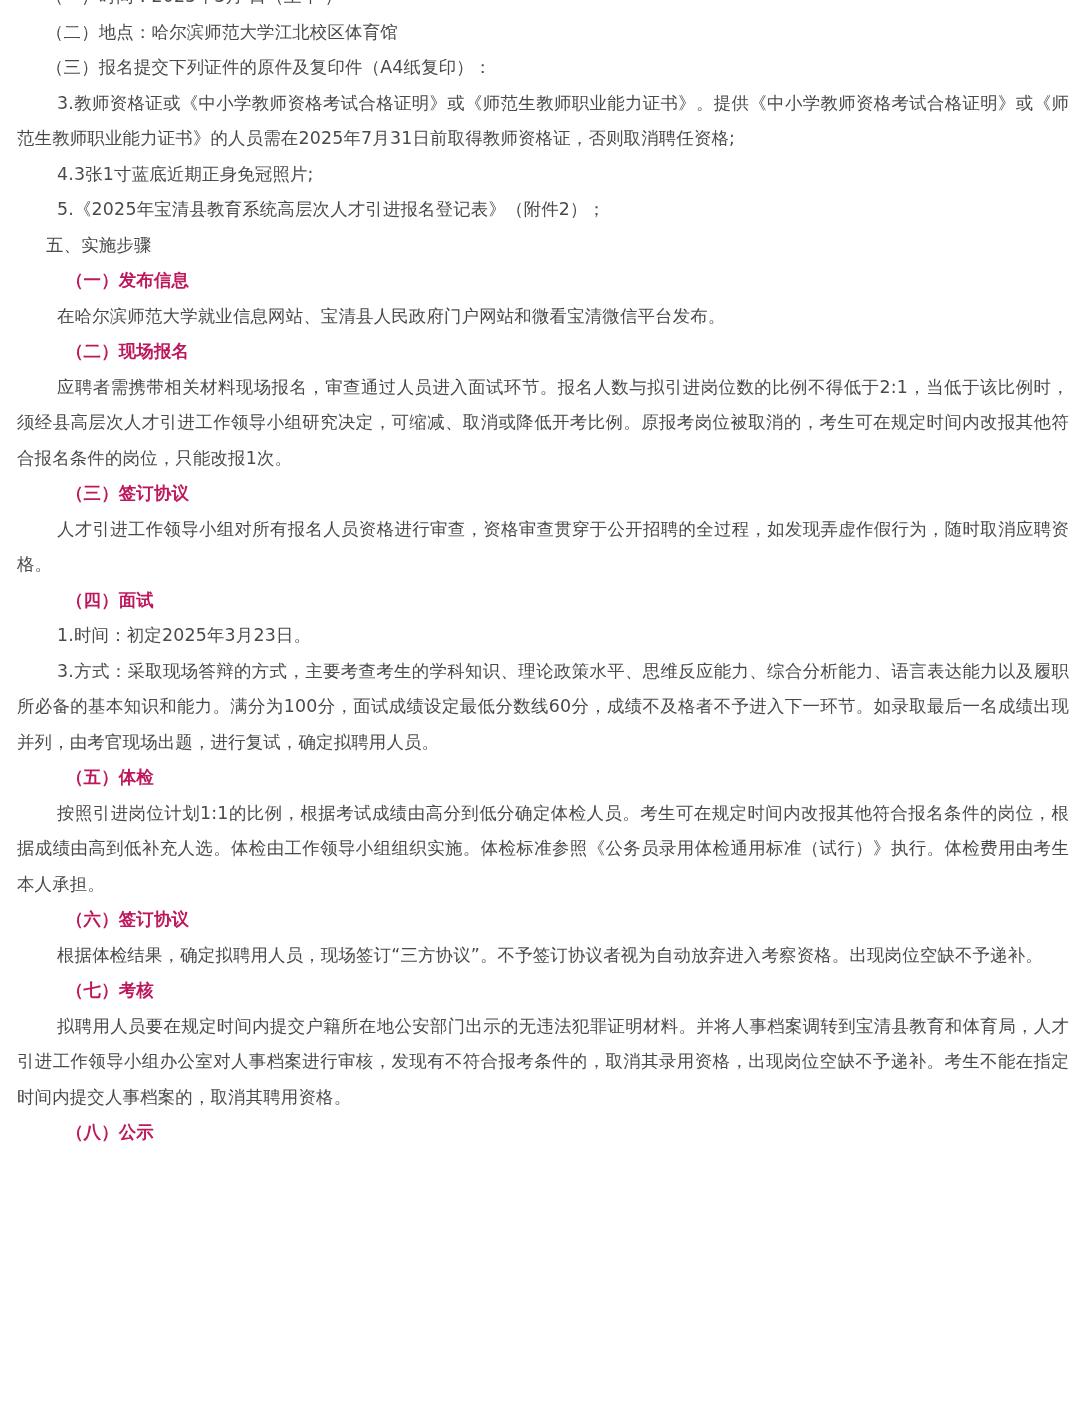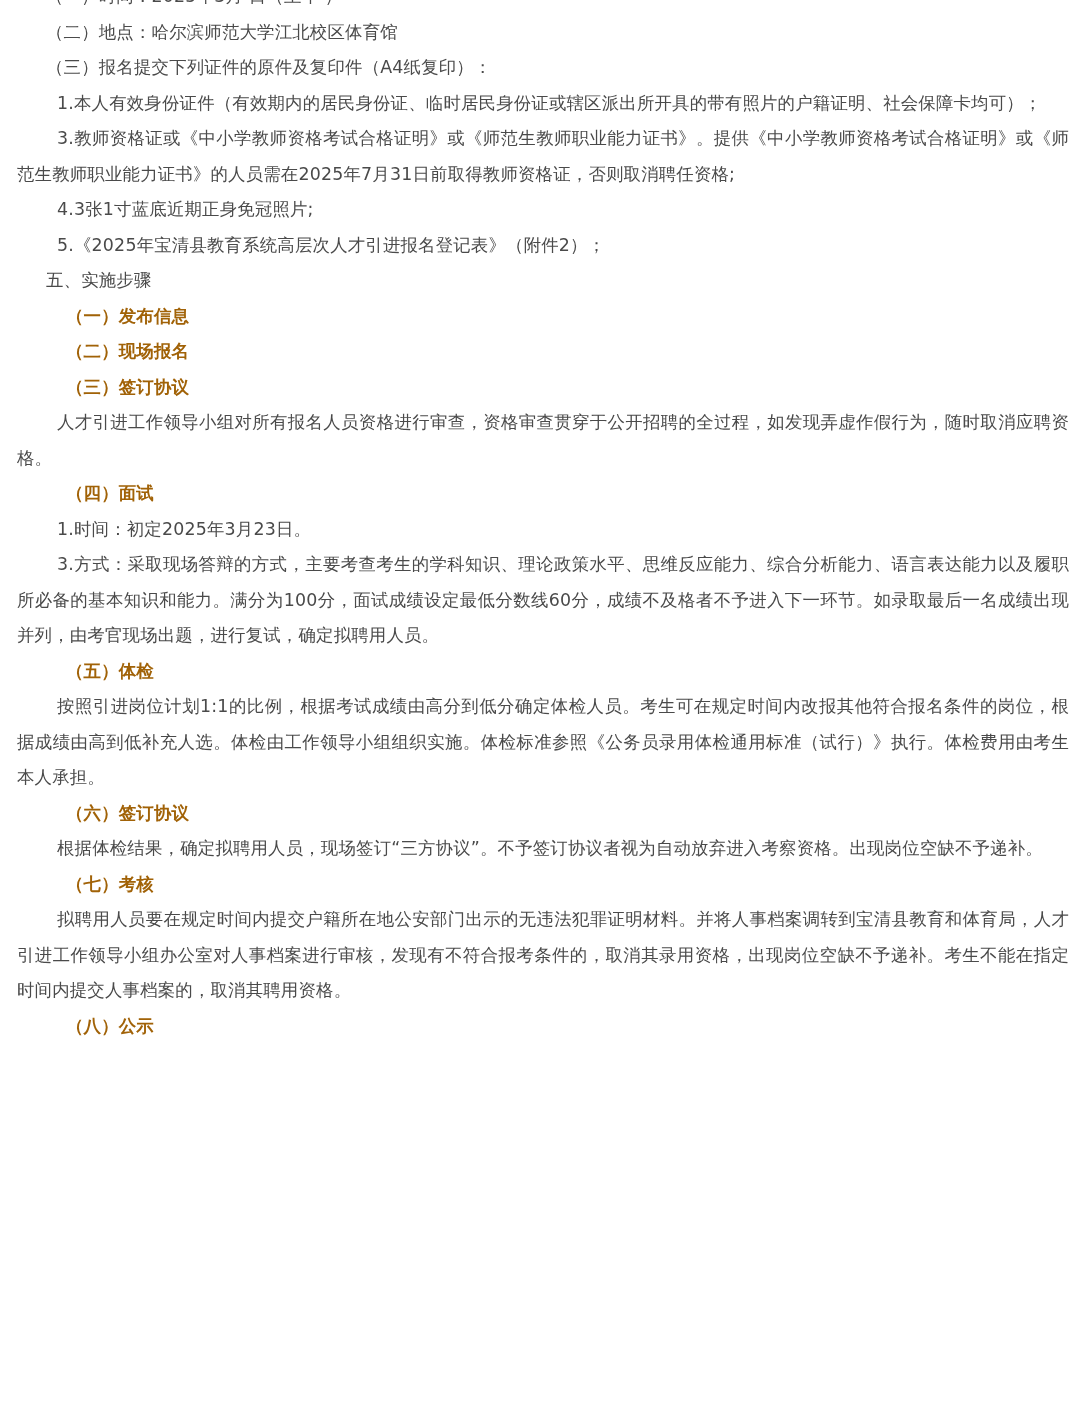--- a/index.html
+++ b/index.html
@@ -8,39 +8,40 @@
     font-family: "DejaVu Sans", "Liberation Sans", sans-serif;
     color: #4a4a4a;
   }
   .doc {
     position: absolute; left: 17px; top: -21px; width: 1052px;
     font-size: 17.4px; line-height: 35.5px; letter-spacing: 0.2px;
   }
   .doc p { margin: 0; text-align: justify; text-align-last: left; }
   .ind { text-indent: 40px; }
   .sec { padding-left: 29px; }
-  .sub { padding-left: 49px; font-weight: bold; color: #a16207; }
+  .sub { padding-left: 49px; font-weight: bold; color: #be185d; }
 </style>
 </head>
 <body>
 
 <div class="doc">
   <p class="sec">（一）时间：2025年3月 日（上午 ）</p>
   <p class="sec">（二）地点：哈尔滨师范大学江北校区体育馆</p>
   <p class="sec">（三）报名提交下列证件的原件及复印件（A4纸复印）：</p>
-  <p class="ind">1.本人有效身份证件（有效期内的居民身份证、临时居民身份证或辖区派出所开具的带有照片的户籍证明、社会保障卡均可）；</p>
   <p class="ind">3.教师资格证或《中小学教师资格考试合格证明》或《师范生教师职业能力证书》。提供《中小学教师资格考试合格证明》或《师范生教师职业能力证书》的人员需在2025年7月31日前取得教师资格证，否则取消聘任资格;</p>
   <p class="ind">4.3张1寸蓝底近期正身免冠照片;</p>
   <p class="ind">5.《2025年宝清县教育系统高层次人才引进报名登记表》（附件2）；</p>
 
   <p class="sec" style="padding-left:29px">五、实施步骤</p>
 
   <p class="sub">（一）发布信息</p>
+  <p class="ind">在哈尔滨师范大学就业信息网站、宝清县人民政府门户网站和微看宝清微信平台发布。</p>
 
   <p class="sub">（二）现场报名</p>
+  <p class="ind">应聘者需携带相关材料现场报名，审查通过人员进入面试环节。报名人数与拟引进岗位数的比例不得低于2:1，当低于该比例时，须经县高层次人才引进工作领导小组研究决定，可缩减、取消或降低开考比例。原报考岗位被取消的，考生可在规定时间内改报其他符合报名条件的岗位，只能改报1次。</p>
 
   <p class="sub">（三）签订协议</p>
   <p class="ind">人才引进工作领导小组对所有报名人员资格进行审查，资格审查贯穿于公开招聘的全过程，如发现弄虚作假行为，随时取消应聘资格。</p>
 
   <p class="sub">（四）面试</p>
   <p class="ind">1.时间：初定2025年3月23日。</p>
   <p class="ind">3.方式：采取现场答辩的方式，主要考查考生的学科知识、理论政策水平、思维反应能力、综合分析能力、语言表达能力以及履职所必备的基本知识和能力。满分为100分，面试成绩设定最低分数线60分，成绩不及格者不予进入下一环节。如录取最后一名成绩出现并列，由考官现场出题，进行复试，确定拟聘用人员。</p>
 
   <p class="sub">（五）体检</p>
   <p class="ind">按照引进岗位计划1:1的比例，根据考试成绩由高分到低分确定体检人员。考生可在规定时间内改报其他符合报名条件的岗位，根据成绩由高到低补充人选。体检由工作领导小组组织实施。体检标准参照《公务员录用体检通用标准（试行）》执行。体检费用由考生本人承担。</p>

